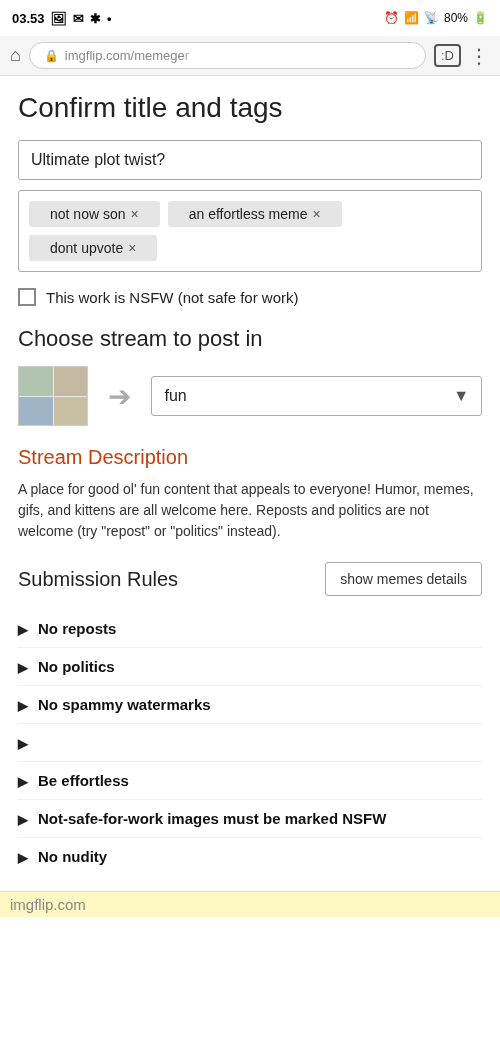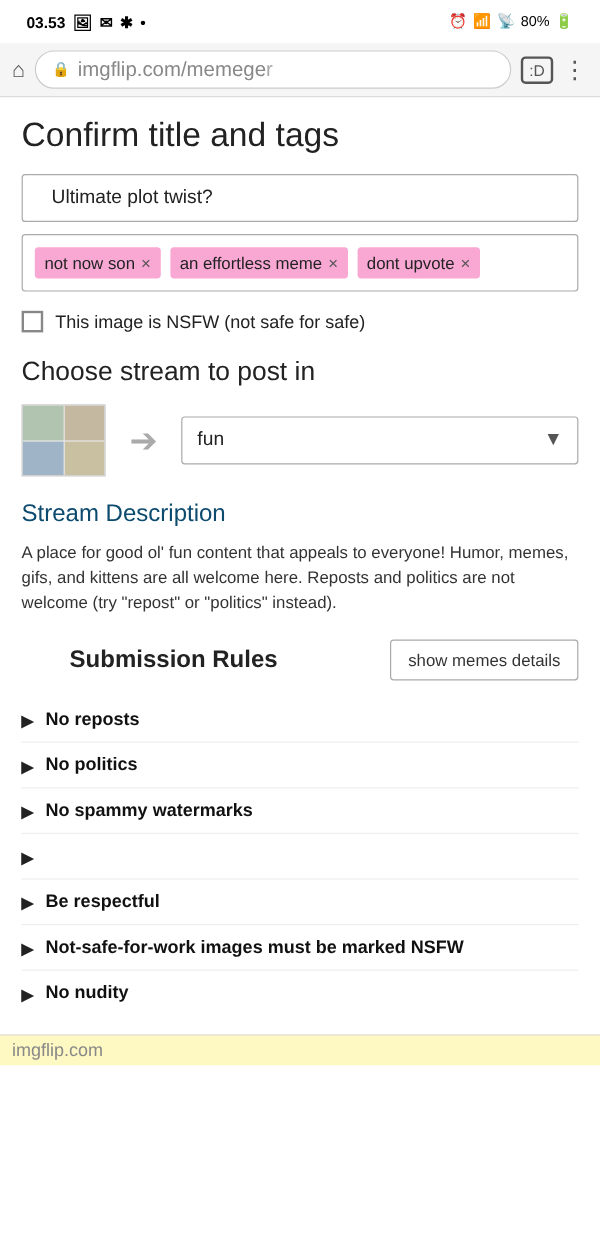--- a/index.html
+++ b/index.html
@@ -10,21 +10,21 @@
       width: 500px;
       overflow-x: hidden;
     }
 
     
     .status-bar {
       background: #fff;
       display: flex;
       justify-content: space-between;
       align-items: center;
-      padding: 6px 22px;
+      padding: 6px 12px;
       height: 36px;
     }
     .status-left {
       font-size: 13px;
       font-weight: bold;
       display: flex;
       align-items: center;
       gap: 6px;
     }
     .status-right {
@@ -55,21 +55,21 @@
       background: #fff;
       border: 1px solid #ccc;
       border-radius: 20px;
       padding: 5px 14px;
       font-size: 14px;
       display: flex;
       align-items: center;
       gap: 6px;
     }
     .lock-icon { color: #555; font-size: 12px; }
-    .url-text { color: #222; font-size: 17px; }
+    .url-text { color: #222; font-size: 13px; }
     .url-text span { color: #888; }
     .tab-btn {
       font-size: 13px;
       color: #555;
       border: 2px solid #555;
       border-radius: 4px;
       padding: 2px 5px;
     }
     .menu-btn {
       font-size: 20px;
@@ -86,40 +86,40 @@
       font-size: 28px;
       font-weight: 300;
       color: #222;
       margin-bottom: 16px;
     }
 
     .title-input {
       width: 100%;
       border: 1px solid #aaa;
       border-radius: 3px;
-      padding: 10px 24px;
+      padding: 10px 12px;
       font-size: 16px;
       color: #222;
       margin-bottom: 10px;
       outline: none;
     }
 
     .tags-container {
       border: 1px solid #aaa;
       border-radius: 3px;
       padding: 10px;
       display: flex;
       flex-wrap: wrap;
       gap: 8px;
       margin-bottom: 16px;
     }
     .tag {
-      background: #f9a8d4;
-      border-radius: 3px;
-      padding: 5px 8px;
+      background: #e5e5e5;
+      border-radius: 3px;
+      padding: 5px 21px;
       font-size: 14px;
       color: #222;
       display: flex;
       align-items: center;
       gap: 5px;
       cursor: pointer;
     }
     .tag-x {
       font-size: 14px;
       color: #555;
@@ -189,41 +189,40 @@
       display: flex;
       justify-content: space-between;
       align-items: center;
       cursor: pointer;
     }
     .dropdown-arrow { color: #555; }
 
     .stream-desc-title {
       font-size: 20px;
       font-weight: 400;
-      color: #0c4a6e;
+      color: #c2410c;
       margin-bottom: 10px;
     }
     .stream-desc-text {
       font-size: 14px;
       color: #333;
       line-height: 1.5;
       margin-bottom: 20px;
     }
 
     .submission-header {
       display: flex;
       align-items: center;
       justify-content: space-between;
       margin-bottom: 14px;
     }
     .submission-title {
       font-size: 20px;
-      font-weight: 700;
-      color: #222;
-      margin-left: 40px;
+      font-weight: 400;
+      color: #222;
     }
     .show-rules-btn {
       border: 1px solid #aaa;
       background: #fff;
       padding: 8px 14px;
       font-size: 14px;
       color: #333;
       border-radius: 3px;
       cursor: pointer;
     }
@@ -308,21 +307,21 @@
       <span class="tag-x">×</span>
     </div>
     <div class="tag">
       <span>dont upvote</span>
       <span class="tag-x">×</span>
     </div>
   </div>
 
   <div class="nsfw-row">
     <div class="nsfw-checkbox"></div>
-    <span class="nsfw-label">This image is NSFW (not safe for safe)</span>
+    <span class="nsfw-label">This work is NSFW (not safe for work)</span>
   </div>
 
   <h2 class="section-title">Choose stream to post in</h2>
 
   <div class="stream-selector">
     <div class="meme-thumbnail">
       <div class="thumb-cell" style="background:#b0c4b0;"></div>
       <div class="thumb-cell" style="background:#c4b8a0;"></div>
       <div class="thumb-cell" style="background:#a0b4c8;"></div>
       <div class="thumb-cell" style="background:#c8c0a0;"></div>
@@ -353,21 +352,21 @@
     </li>
     <li>
       <span class="rule-arrow">▶</span>
       <span>No spammy watermarks</span>
     </li>
     <li>
       <span class="rule-arrow">▶</span>
     </li>
     <li>
       <span class="rule-arrow">▶</span>
-      <span>Be respectful</span>
+      <span>Be effortless</span>
     </li>
     <li>
       <span class="rule-arrow">▶</span>
       <span>Not-safe-for-work images must be marked NSFW</span>
     </li>
     <li>
       <span class="rule-arrow">▶</span>
       <span>No nudity</span>
     </li>
   </ul>

